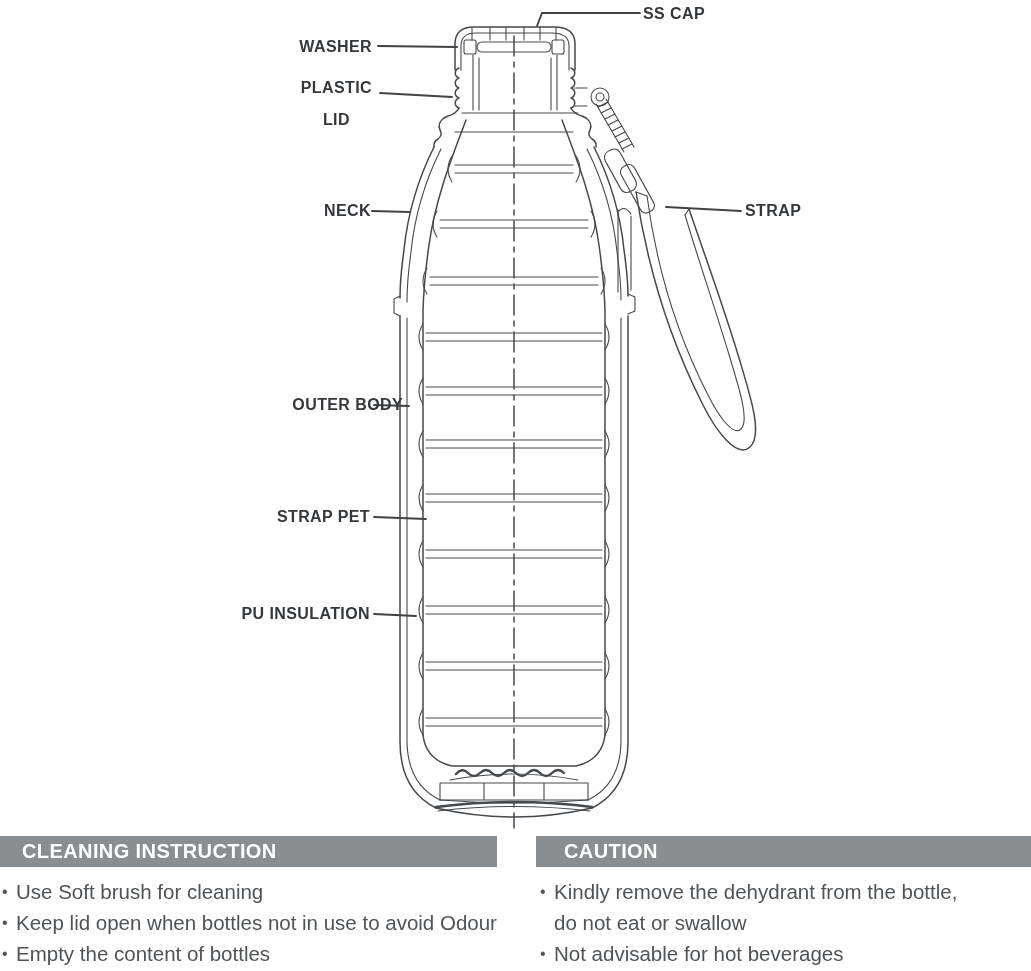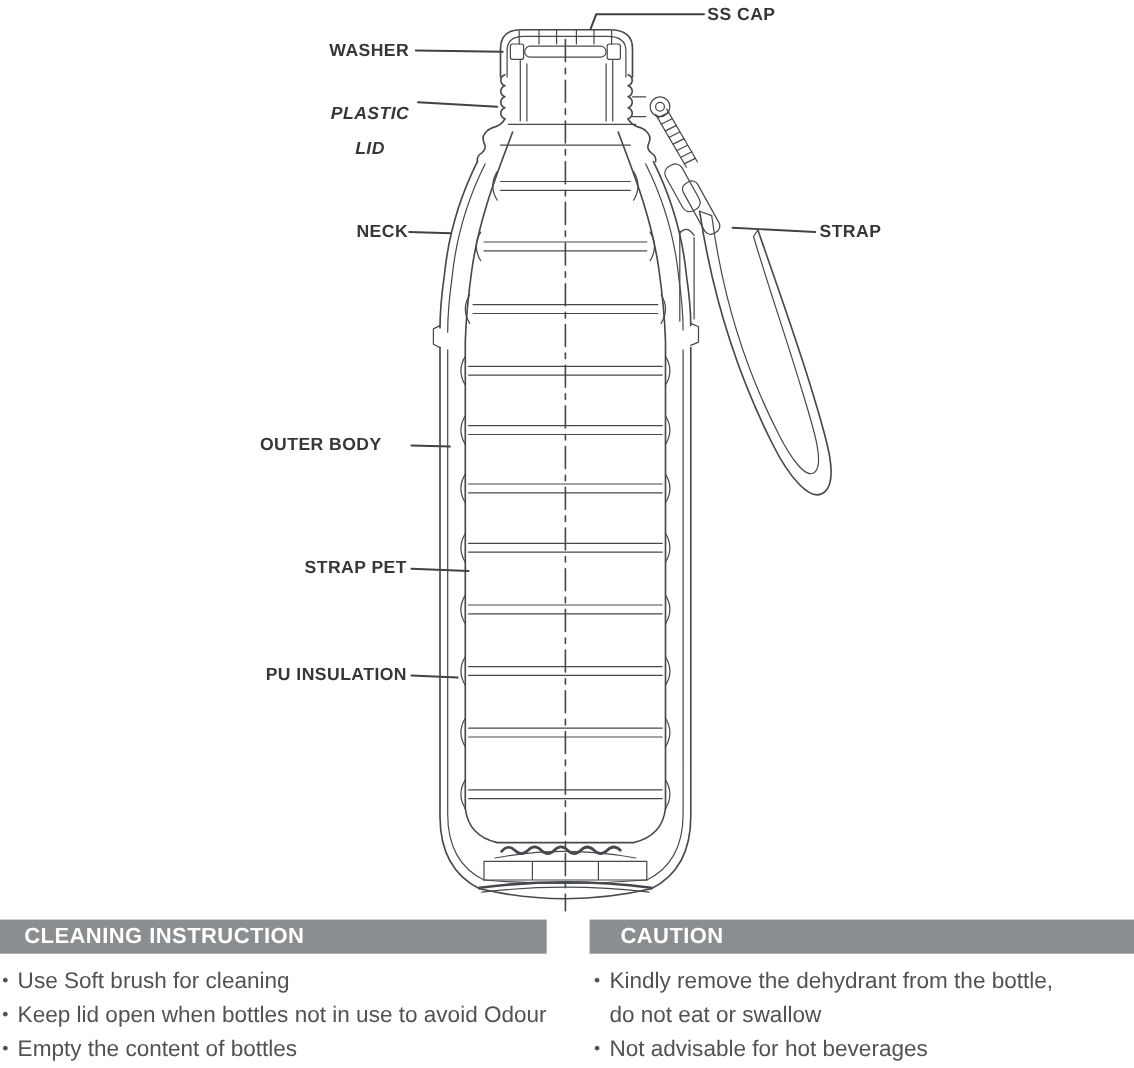--- a/index.html
+++ b/index.html
@@ -128,27 +128,27 @@
       <path class="leader" d="M372,211 L410,212"></path>
       <path class="leader" d="M666,207 L741,211"></path>
       <path class="leader" d="M374,405 L409,406"></path>
       <path class="leader" d="M374,517 L426,519"></path>
       <path class="leader" d="M374,614 L416,616"></path>
     </g>
   </svg>
 
   <div class="dlabel" style="left:643px;top:1px;">SS CAP</div>
   <div class="dlabel" style="right:659px;top:34px;">WASHER</div>
-  <div class="dlabel two" style="right:659px;top:88px;font-style:italic;">
+  <div class="dlabel two" style="right:659px;top:72px;">
     <span style="display:block">PLASTIC</span>
     <span style="display:block">LID</span>
   </div>
   <div class="dlabel" style="right:660px;top:198px;margin-left:44px;">NECK</div>
   <div class="dlabel" style="left:745px;top:198px;">STRAP</div>
-  <div class="dlabel" style="right:684px;top:392px;">OUTER BODY</div>
+  <div class="dlabel" style="right:628px;top:392px;">OUTER BODY</div>
   <div class="dlabel" style="right:661px;top:504px;">STRAP PET</div>
   <div class="dlabel" style="right:661px;top:601px;">PU INSULATION</div>
 
   <div class="sec sec-left">
     <div class="bar">
       <span class="bar-label">CLEANING INSTRUCTION</span>
     </div>
     <div class="items">
       <div class="item">
         <span class="dot">•</span>

